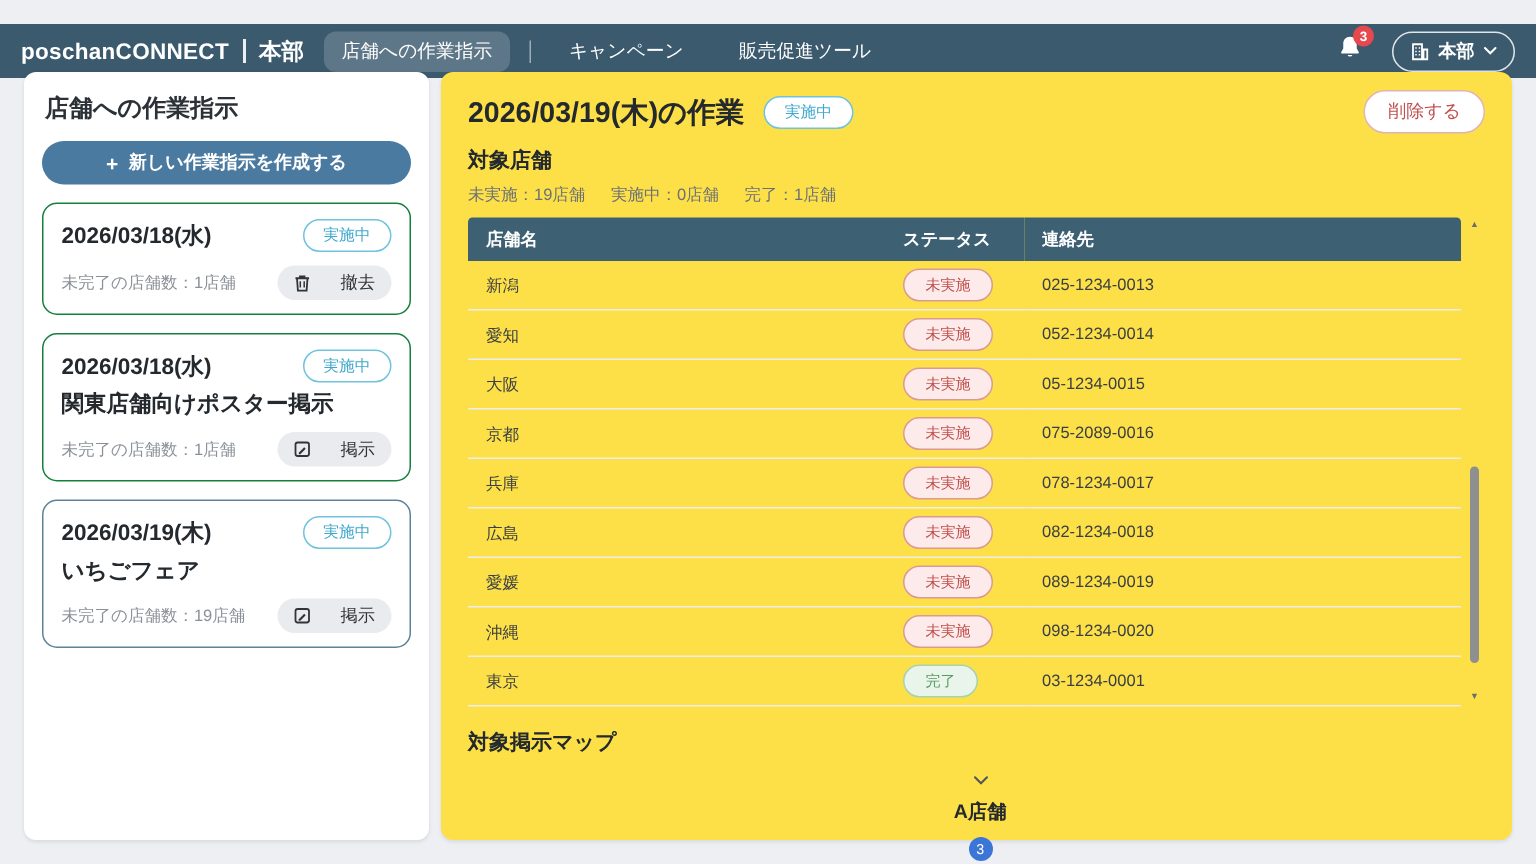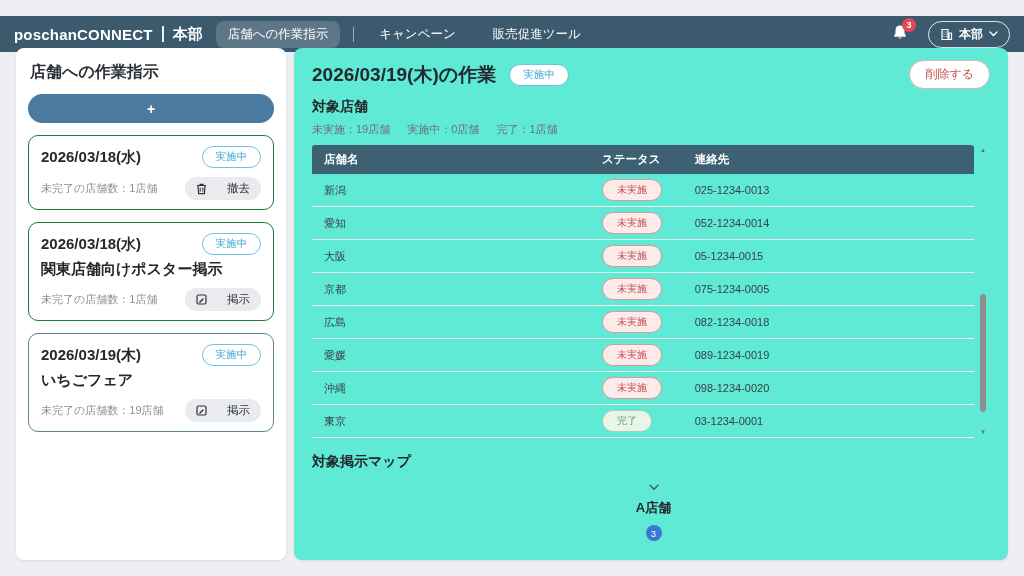--- a/index.html
+++ b/index.html
@@ -42,21 +42,21 @@
   }
 
   
   .sidebar {
     position: absolute; left: 16px; top: 48px; width: 270px; bottom: 16px;
     background: #fff; border-radius: 8px; box-shadow: 0 1px 3px rgba(0,0,0,.09);
     padding: 12px;
   }
   .main {
     position: absolute; left: 294px; right: 16px; top: 48px; bottom: 16px;
-    background: #5eead4; border-radius: 8px; box-shadow: 0 1px 3px rgba(0,0,0,.09);
+    background: #fde047; border-radius: 8px; box-shadow: 0 1px 3px rgba(0,0,0,.09);
     padding: 12px 18px;
   }
 
   
   .sidebar-title { font-size: 16px; font-weight: bold; color: #2b3136; margin: 2px 2px 11px; }
   .create-btn {
     width: 100%; height: 29px; border: none; cursor: pointer;
     background: var(--primary, #4a7aa0); color: #fff;
     font-size: 12px; font-weight: bold; border-radius: 15px;
     display: flex; align-items: center; justify-content: center; gap: 7px;
@@ -160,20 +160,21 @@
       </span>
     </button>
   </div>
 </div>
 
 <div class="sidebar">
   <div class="sidebar-title">店舗への作業指示</div>
 
   <button class="create-btn">
     <span class="plus">+</span>
+    <span>新しい作業指示を作成する</span>
   </button>
 
   <div class="task-card">
     <div class="card-top">
       <span class="card-date">2026/03/18(水)</span>
       <span class="badge-active">実施中</span>
     </div>
     <div class="card-bottom">
       <span class="card-sub">未完了の店舗数：1店舗</span>
       <span class="action-pill">
@@ -264,21 +265,26 @@
           <td>052-1234-0014</td>
         </tr>
         <tr>
           <td>大阪</td>
           <td><span class="status-pill pending">未実施</span></td>
           <td>05-1234-0015</td>
         </tr>
         <tr>
           <td>京都</td>
           <td><span class="status-pill pending">未実施</span></td>
-          <td>075-1234-0005</td>
+          <td>075-2089-0016</td>
+        </tr>
+        <tr>
+          <td>兵庫</td>
+          <td><span class="status-pill pending">未実施</span></td>
+          <td>078-1234-0017</td>
         </tr>
         <tr>
           <td>広島</td>
           <td><span class="status-pill pending">未実施</span></td>
           <td>082-1234-0018</td>
         </tr>
         <tr>
           <td>愛媛</td>
           <td><span class="status-pill pending">未実施</span></td>
           <td>089-1234-0019</td>

